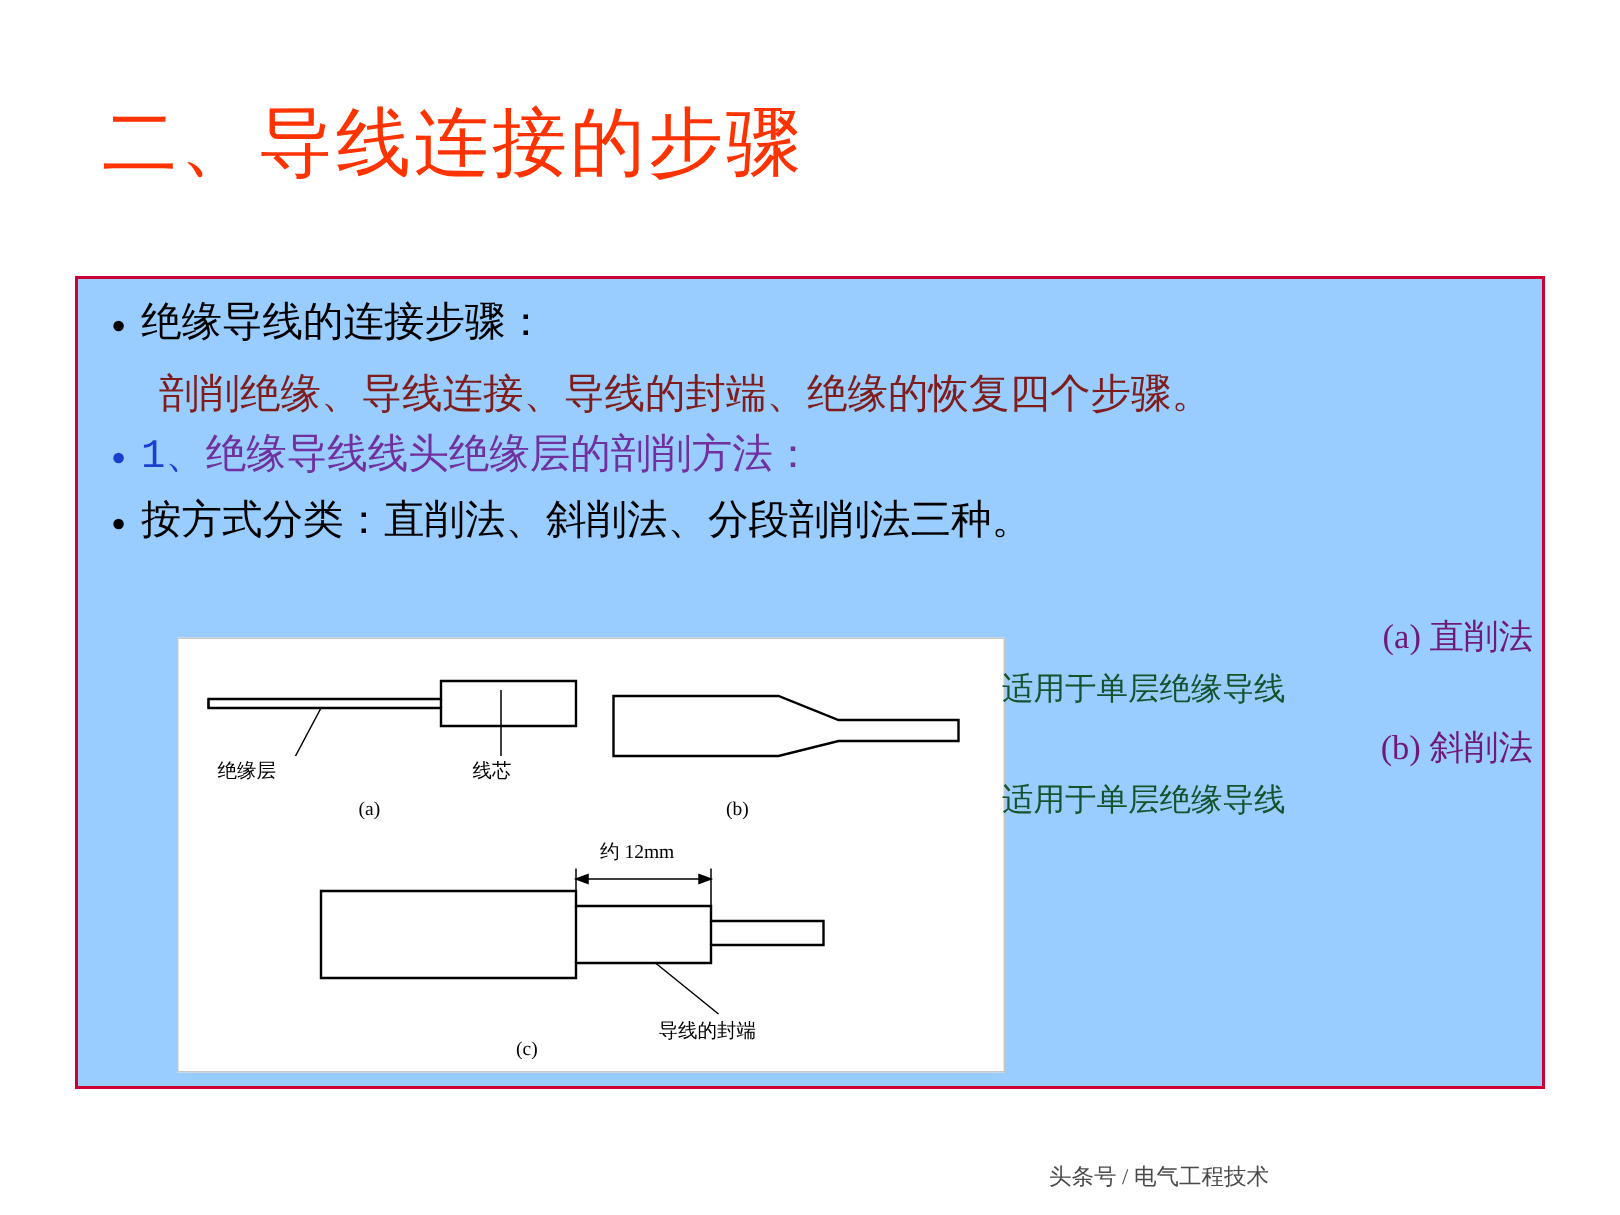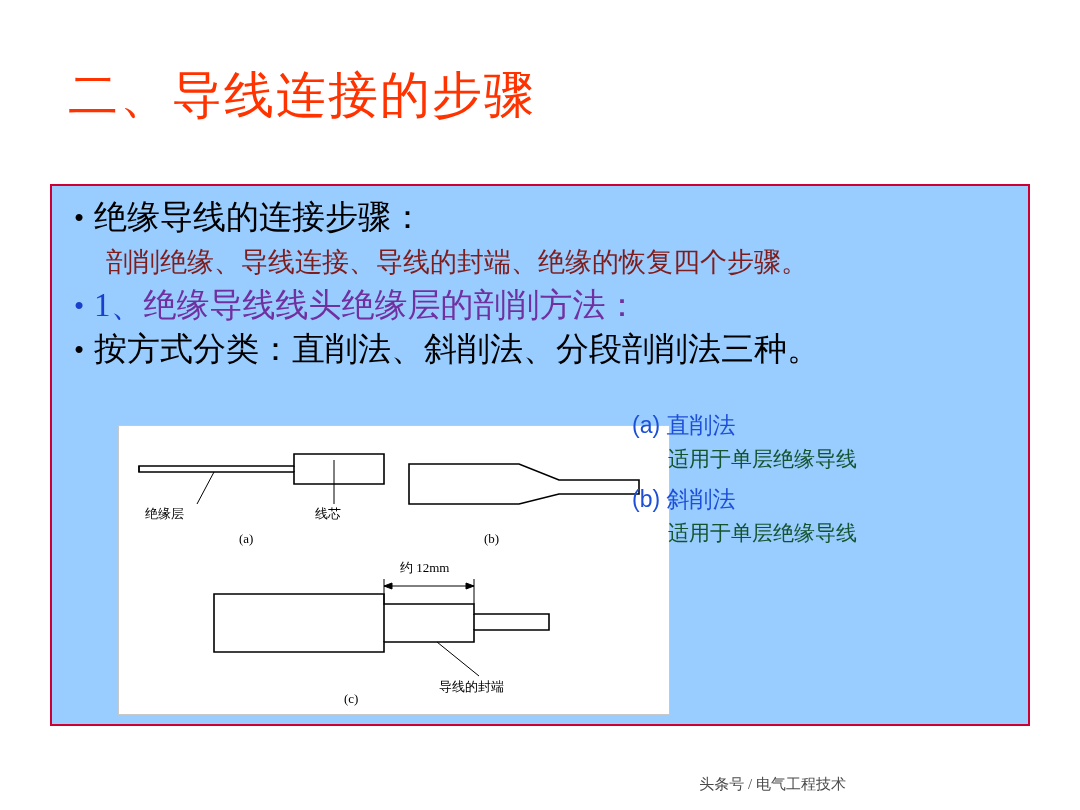--- a/index.html
+++ b/index.html
@@ -54,23 +54,23 @@
   .bullet-dot {
     width: 30px;
     flex: 0 0 30px;
     text-align: center;
     font-size: 26px;
     line-height: 42px;
     color: #000000;
   }
   .bullet-dot.blue { color: #1a3fcc; }
   .bullet-text {
-    font-size: 33px;
+    font-size: 27px;
     line-height: 42px;
-    font-family: Liberation Serif, serif;
+    font-family: Liberation Mono, monospace;
     color: #000000;
   }
   .sub-line {
     font-size: 27px;
     line-height: 44px;
     font-family: "Liberation Serif", serif;
     color: #7f1d1d;
     margin-left: 42px;
   }
   .mix-blue { color: #1a3fcc; }
@@ -105,23 +105,24 @@
   .legend {
     position: absolute;
     left: 580px;
     top: 222px;
     width: 390px;
   }
   .legend-item { margin-bottom: 6px; }
   .legend-head {
     font-size: 23px;
     line-height: 34px;
-    font-family: Liberation Sans, sans-serif;
-    color: #1d4ed8;
-    white-space: nowrap;
+    font-family: Liberation Serif, serif;
+    color: #701a75;
+    white-space: nowrap;
+    text-align: right;
   }
   .legend-sub {
     font-size: 21px;
     line-height: 34px;
     font-family: "Liberation Serif", serif;
     color: #14532d;
     margin-left: 36px;
     white-space: nowrap;
   }
   .watermark {

